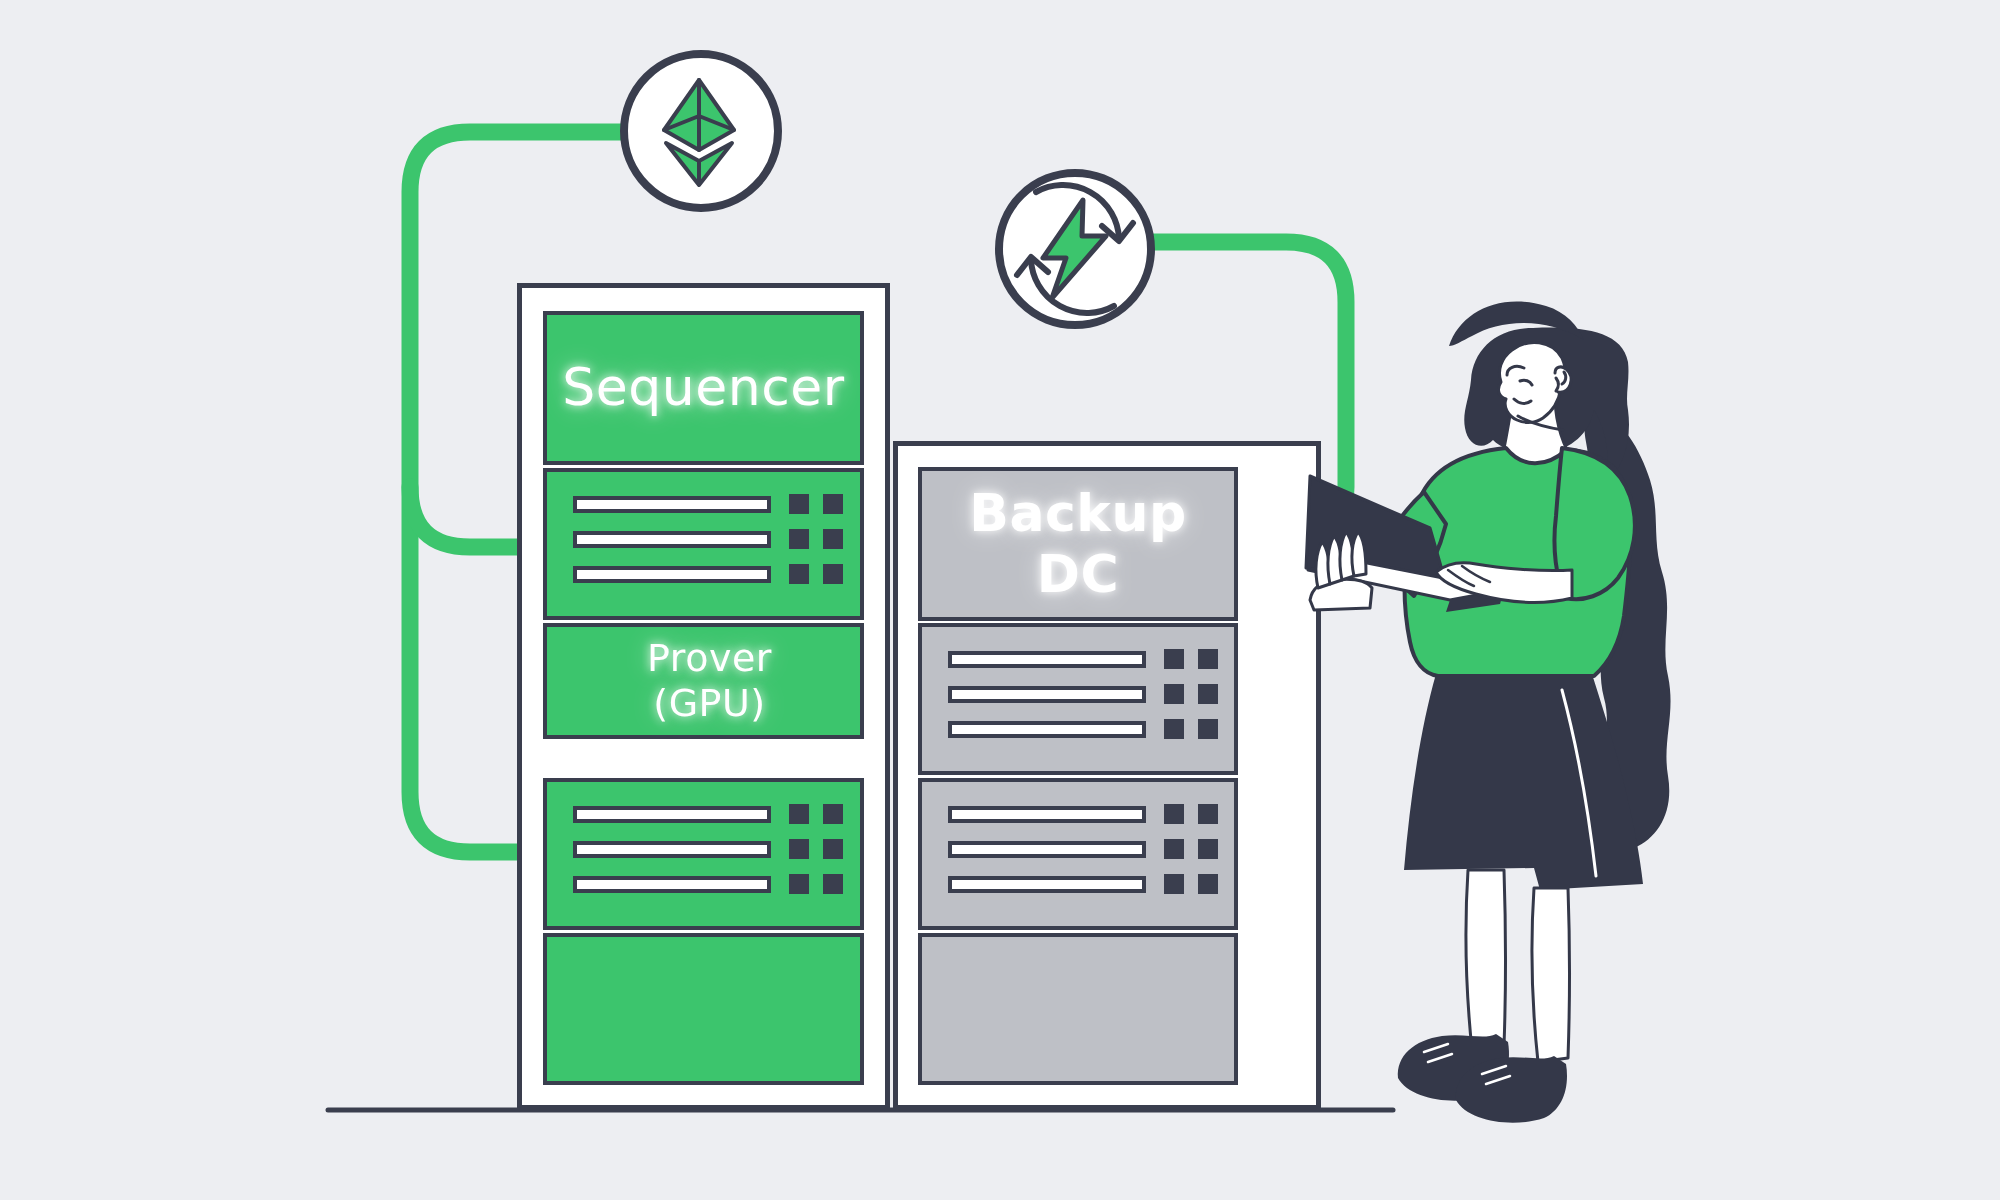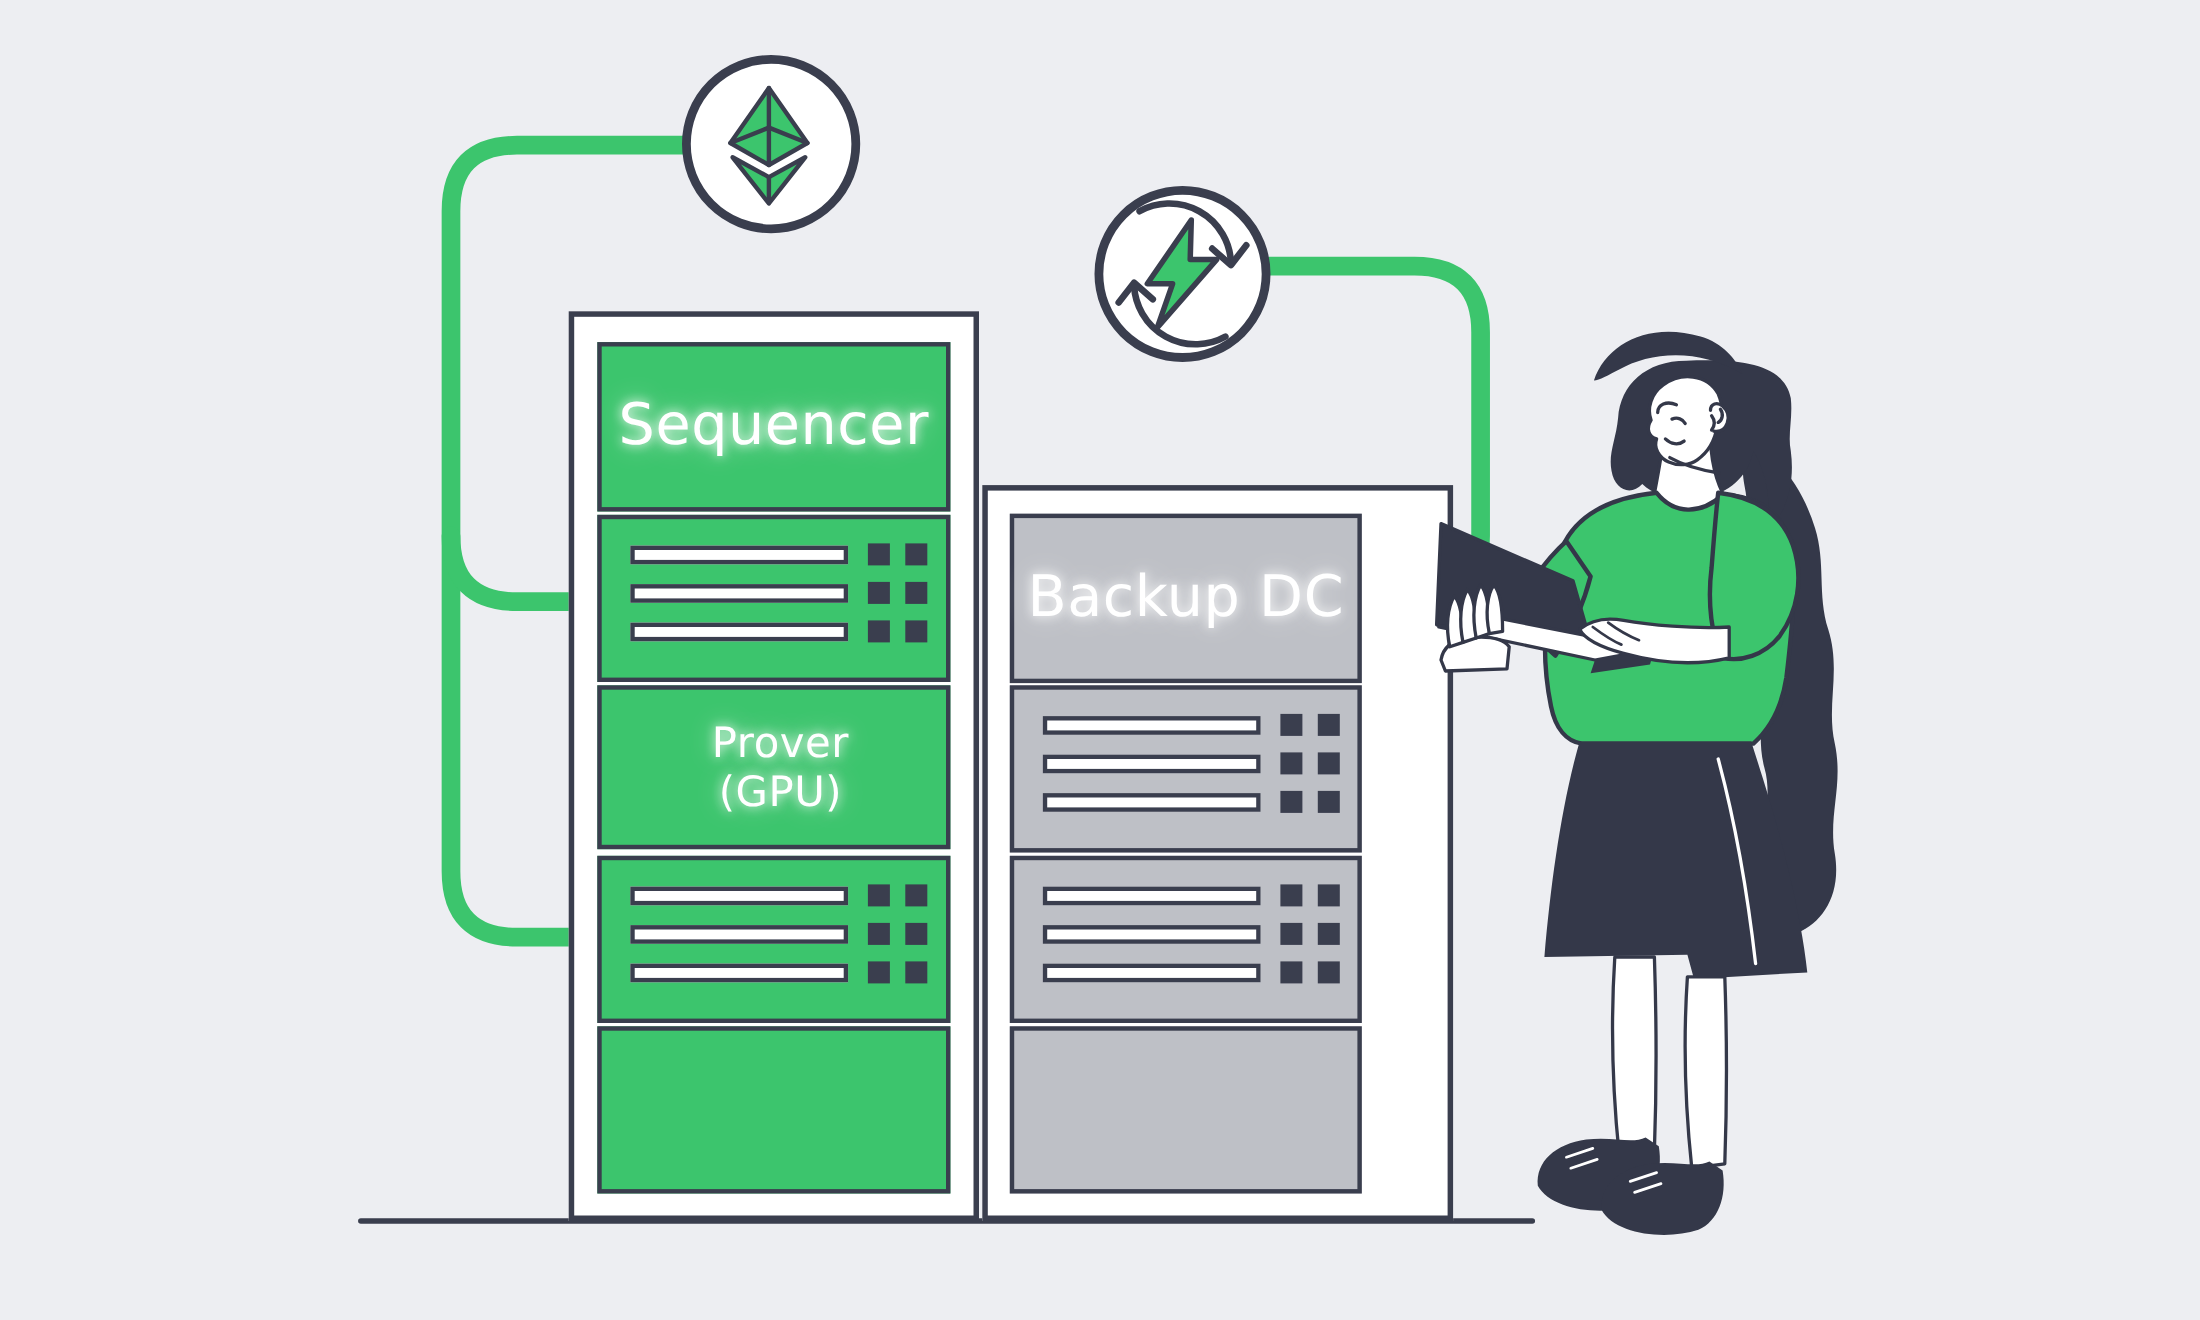--- a/index.html
+++ b/index.html
@@ -18,21 +18,21 @@
   #layer-front{z-index:3;}
 
   .rack{
     position:absolute;
     background:#ffffff;
     border:5px solid #3a3e4e;
     box-sizing:border-box;
     z-index:2;
   }
   #rack-primary{left:517px;top:283px;width:373px;height:827px;}
-  #rack-backup{left:893px;top:441px;width:428px;height:669px;}
+  #rack-backup{left:893px;top:441px;width:428px;height:669px;font-weight:bold;}
 
   .panel{
     position:absolute;
     box-sizing:border-box;
     border:4px solid #3a3e4e;
   }
   .panel.green{background:#3cc56d;}
   .panel.gray{background:#bec0c6;}
 
   #rack-primary .panel{left:21px;width:321px;}
@@ -122,21 +122,21 @@
           <div class="slot-bar"></div>
           <div class="slot-sq"></div>
           <div class="slot-sq"></div>
         </div>
       <div class="slot-row">
           <div class="slot-bar"></div>
           <div class="slot-sq"></div>
           <div class="slot-sq"></div>
         </div>
     </div>
-    <div class="panel green label-panel two-line" style="top:335px;height:149px;padding-left:12px;">
+    <div class="panel green label-panel two-line" style="top:335px;height:116px;padding-left:12px;">
       <span>
         <span style="display:block">Prover</span>
         <span style="display:block">(GPU)</span>
       </span>
     </div>
     <div class="panel green slots-panel" style="top:490px;height:152px;">
       <div class="slot-row">
           <div class="slot-bar"></div>
           <div class="slot-sq"></div>
           <div class="slot-sq"></div>

